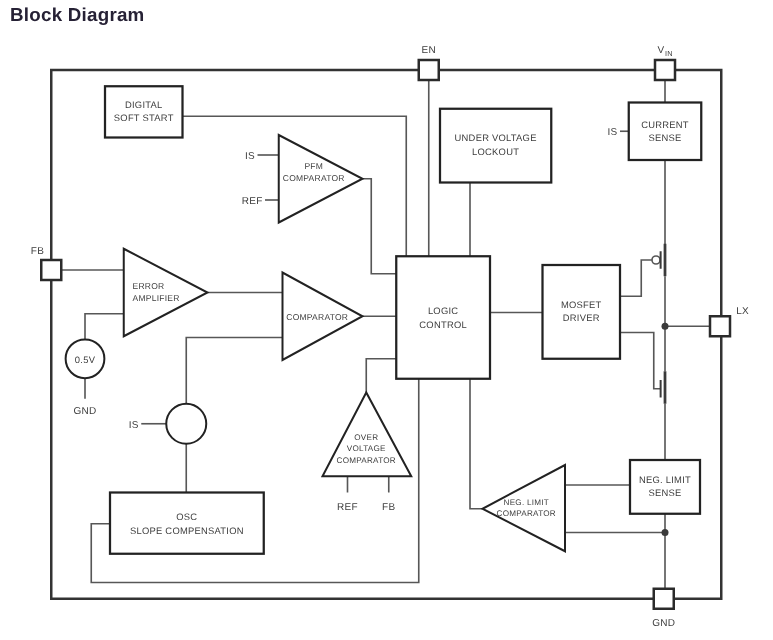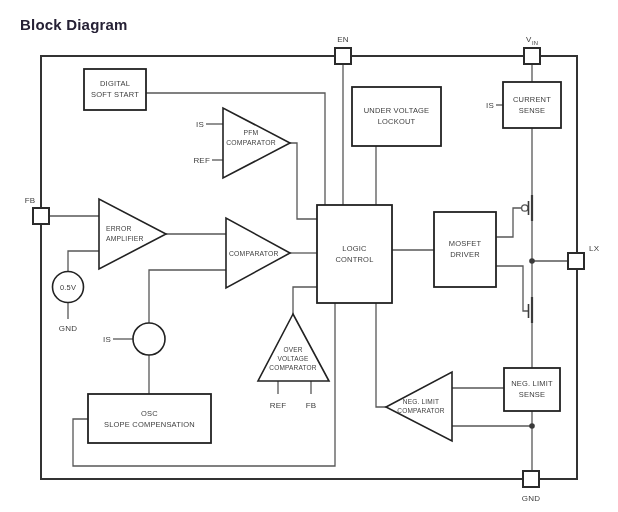--- a/index.html
+++ b/index.html
@@ -8,21 +8,21 @@
     width: 618px;
     height: 512px;
     background: #ffffff;
     font-family: "Liberation Sans", sans-serif;
     overflow: hidden;
   }
   .page-title {
     position: absolute;
     left: 8px;
     top: 4px;
-    margin: 12px;
+    margin: 0;
     font-size: 15px;
     font-weight: bold;
     letter-spacing: 0.2px;
     color: #262135;
     font-family: "Liberation Sans", sans-serif;
   }
   svg { position: absolute; left: 0; top: 0; }
   svg text {
     font-family: "Liberation Sans", sans-serif;
     fill: #3d3d3d;

